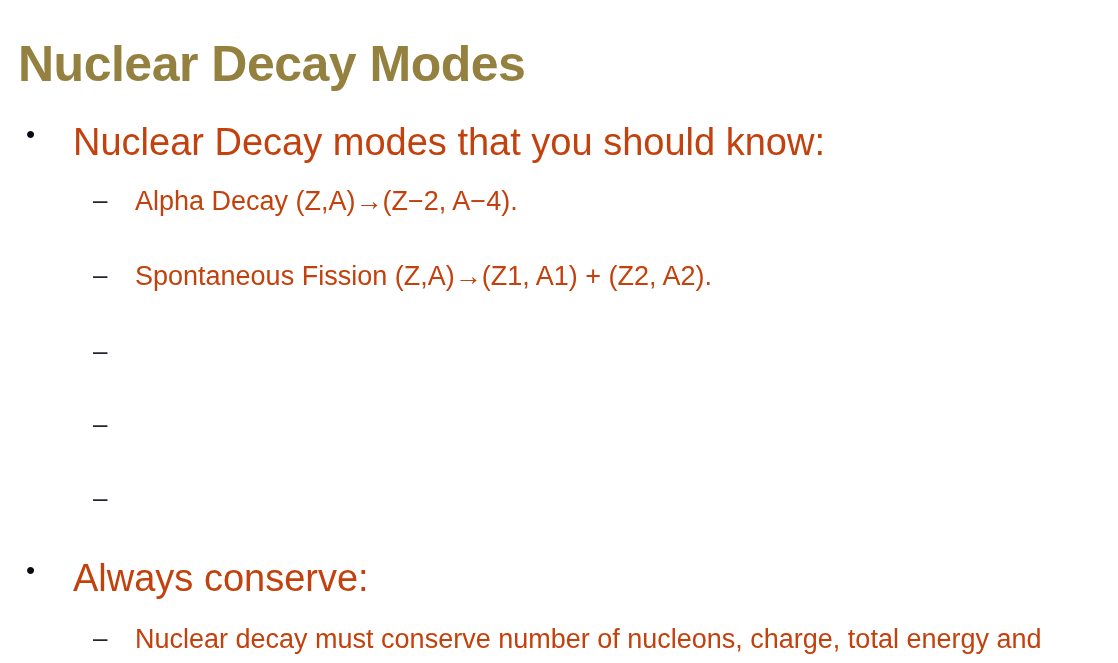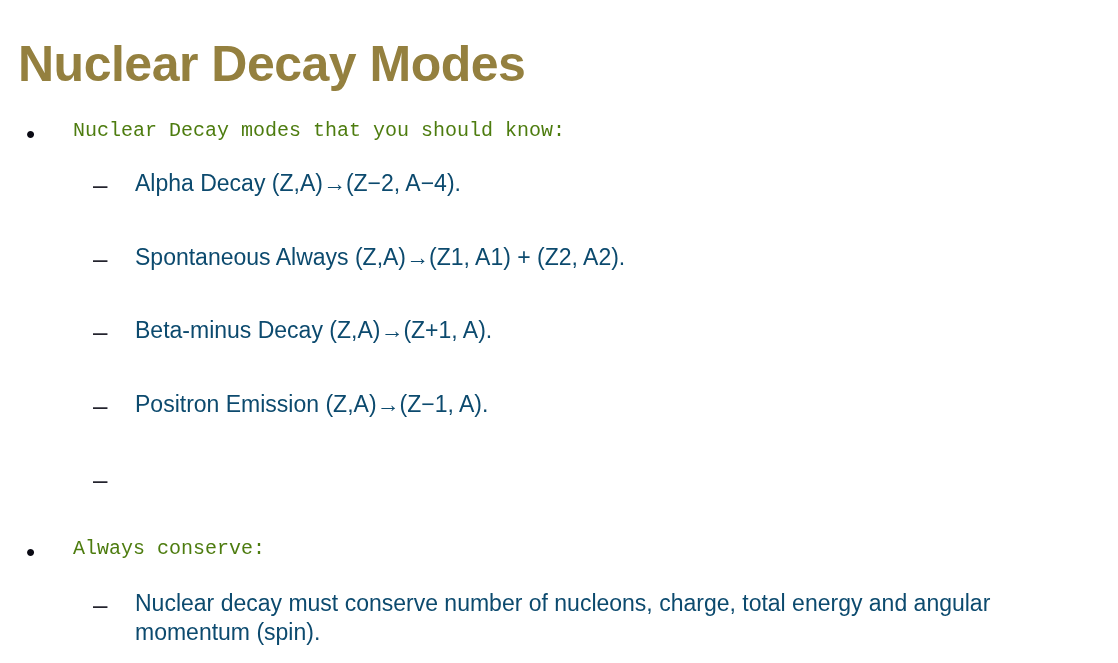--- a/index.html
+++ b/index.html
@@ -55,45 +55,44 @@
   .bullet-l1 .marker {
     flex: 0 0 auto;
     width: 47px;
     color: #0a0a14;
     font-size: 26px;
     line-height: 1.30;
     text-align: left;
   }
   .bullet-l1 .text {
     flex: 1 1 auto;
-    color: #4d7c0f;
-    font-size: 20px;
+    color: #c2410c;
+    font-size: 38px;
     line-height: 1.30;
     white-space: nowrap;
-    font-family: Liberation Mono, monospace;
   }
 
   .bullet-l2 {
     position: relative;
     display: flex;
     align-items: flex-start;
     padding-left: 93px;
   }
   .bullet-l2 .marker {
     flex: 0 0 auto;
     width: 42px;
     color: #23232d;
     font-size: 26px;
     line-height: 1.30;
     text-align: left;
   }
   .bullet-l2 .text {
     flex: 1 1 auto;
-    color: #0c4a6e;
-    font-size: 23px;
+    color: #c2410c;
+    font-size: 27px;
     line-height: 1.30;
     padding-right: 23px;
   }
   .bullet-l2 .text.nowrap {
     white-space: nowrap;
   }
 
   
   .sp-after-l1  { height: 17px; }
   .sp-between-l2 { height: 40px; }
@@ -118,35 +117,33 @@
 
     <div class="bullet-l2">
       <span class="marker">–</span>
       <span class="text nowrap">Alpha Decay (Z,A)→(Z−2, A−4).</span>
     </div>
 
     <div class="sp-between-l2"></div>
 
     <div class="bullet-l2">
       <span class="marker">–</span>
-      <span class="text nowrap">Spontaneous Always (Z,A)→(Z1, A1) + (Z2, A2).</span>
+      <span class="text nowrap">Spontaneous Fission (Z,A)→(Z1, A1) + (Z2, A2).</span>
     </div>
 
     <div class="sp-between-l2"></div>
 
     <div class="bullet-l2">
       <span class="marker">–</span>
-      <span class="text nowrap">Beta-minus Decay (Z,A)→(Z+1, A).</span>
     </div>
 
     <div class="sp-between-l2"></div>
 
     <div class="bullet-l2">
       <span class="marker">–</span>
-      <span class="text nowrap">Positron Emission (Z,A)→(Z−1, A).</span>
     </div>
 
     <div class="sp-between-l2"></div>
 
     <div class="bullet-l2">
       <span class="marker">–</span>
     </div>
 
     <div class="sp-l2-to-l1"></div>
 

